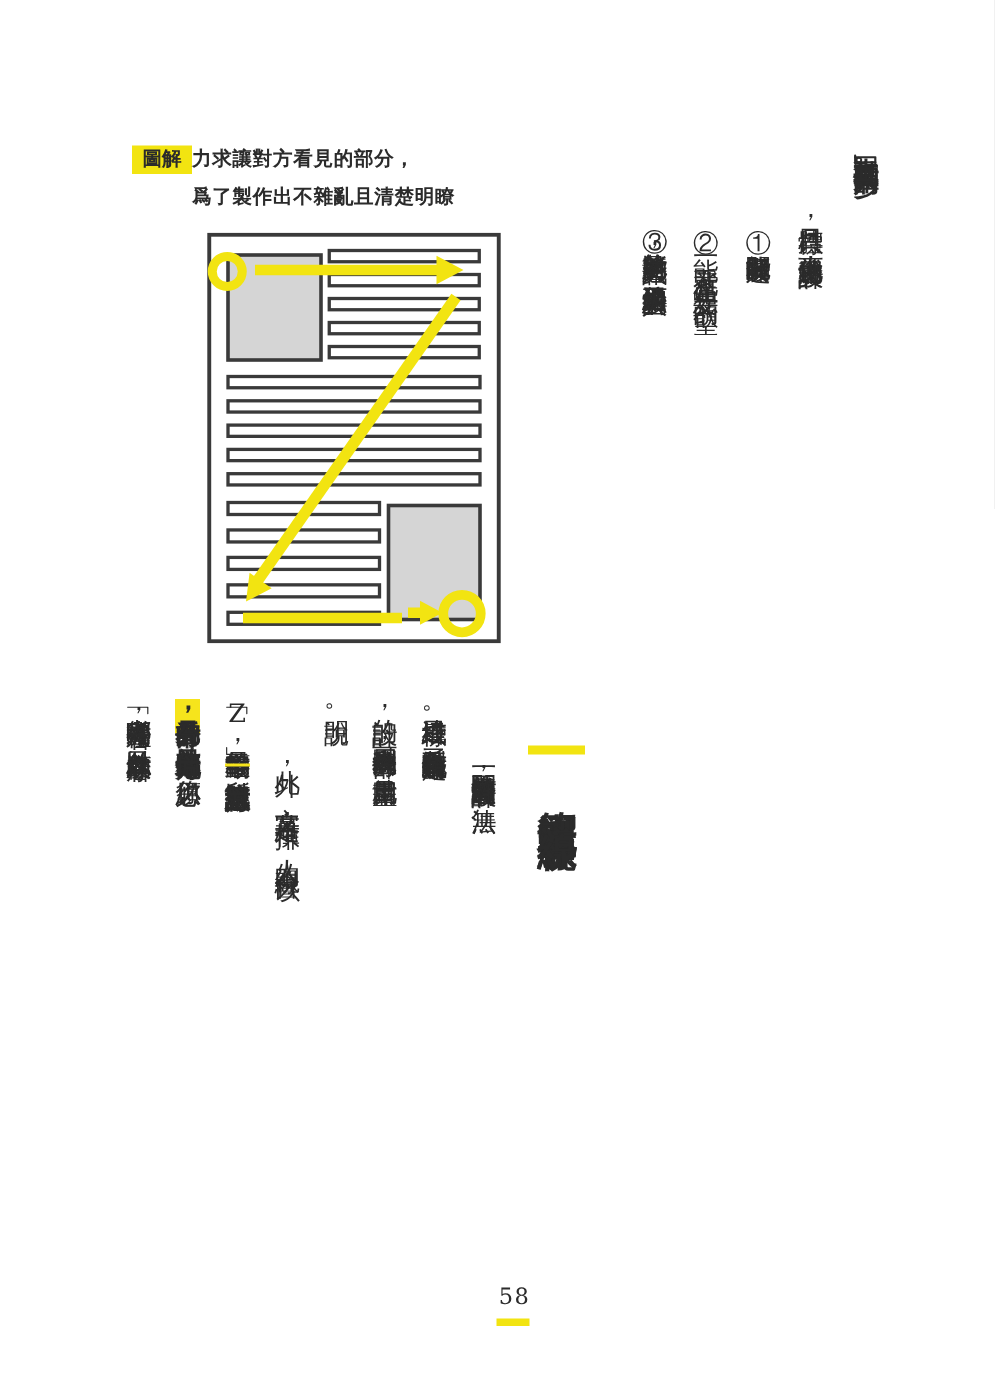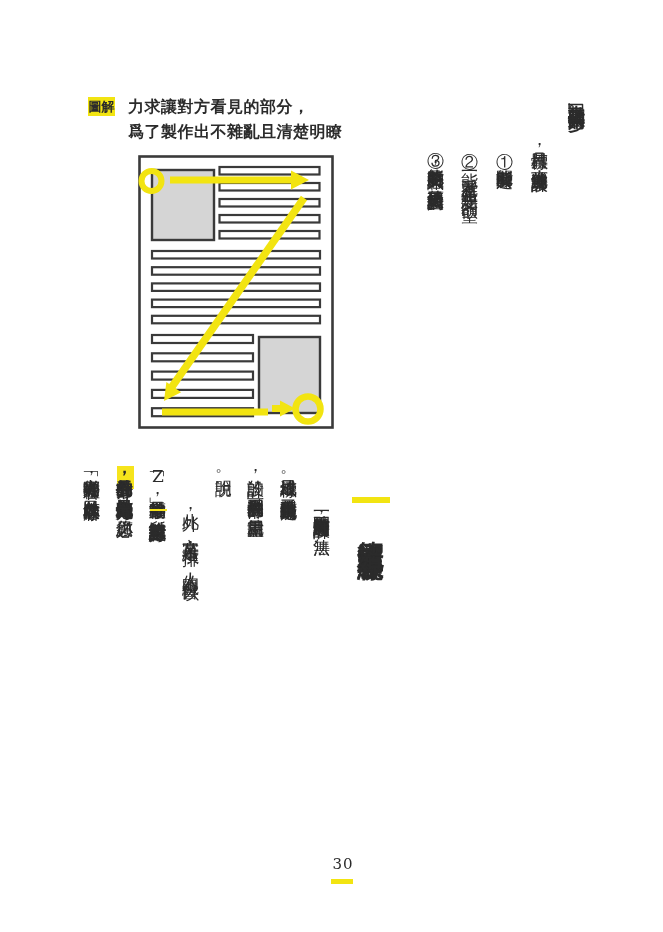--- a/index.html
+++ b/index.html
@@ -20,29 +20,29 @@
     white-space:nowrap;
   }
   .gothic { font-family:"DejaVu Sans","Liberation Sans",sans-serif; font-weight:bold; }
   .hl {
     background:linear-gradient(90deg, transparent 10%, var(--hl) 10%, var(--hl) 93%, transparent 93%);
   }
   .upright { text-orientation:upright; }
 
   
   .badge {
-    position:absolute; left:88px; top:97px; width:27px; height:19px;
+    position:absolute; left:88px; top:97px; width:40px; height:19px;
     background:var(--accent); color:var(--ink);
     font-family:"DejaVu Sans","Liberation Sans",sans-serif; font-weight:bold;
     font-size:13px; line-height:19px; text-align:center;
   }
   .caption {
     position:absolute; left:128px; top:94px;
     font-family:"DejaVu Sans","Liberation Sans",sans-serif; font-weight:bold;
-    font-size:16px; line-height:25px; letter-spacing:0.5px;
+    font-size:13px; line-height:25px; letter-spacing:0.5px;
   }
   .diagram { position:absolute; left:138px; top:155px; }
 
   
   .c-intro1 { left:568px; top:102px; font-size:17px; letter-spacing:-1.2px; }
   .c-intro2 { left:531px; top:139px; }
   .c-intro3 { left:496px; top:139px; }
   .c-intro4 { left:461px; top:139px; letter-spacing:2.8px; }
   .c-intro5 { left:427px; top:138px; letter-spacing:0.45px; }
 
@@ -134,16 +134,16 @@
   <div class="vtext c-b1">一時間不知道該從何處看起的設計，無法</div>
   <div class="vtext c-b2">達成最終目標。爲了製作出不雜亂且清楚明瞭</div>
   <div class="vtext c-b3">的設計，可利用圖像表達的部分，就盡量用圖</div>
   <div class="vtext c-b4">說明。</div>
 
   <div class="vtext c-b5">此外，文字若是橫排，人的視線會以</div>
   <div class="vtext c-b6"><span>「</span><span class="upright">Z</span><span>」字母的筆畫移動，所以應該把</span><span class="hl gothic">想讓對方</span></div>
   <div class="vtext c-b7"><span class="hl gothic">看見的部分，放在目光停留的地方</span><span>。你必須思</span></div>
   <div class="vtext c-b8">考「從哪裡開始看，以及以什麼樣的順序看，</div>
 
-  <div class="pagenum">30</div>
+  <div class="pagenum">58</div>
   <div class="foot-bar"></div>
 
 </div>
 
 </body></html>

